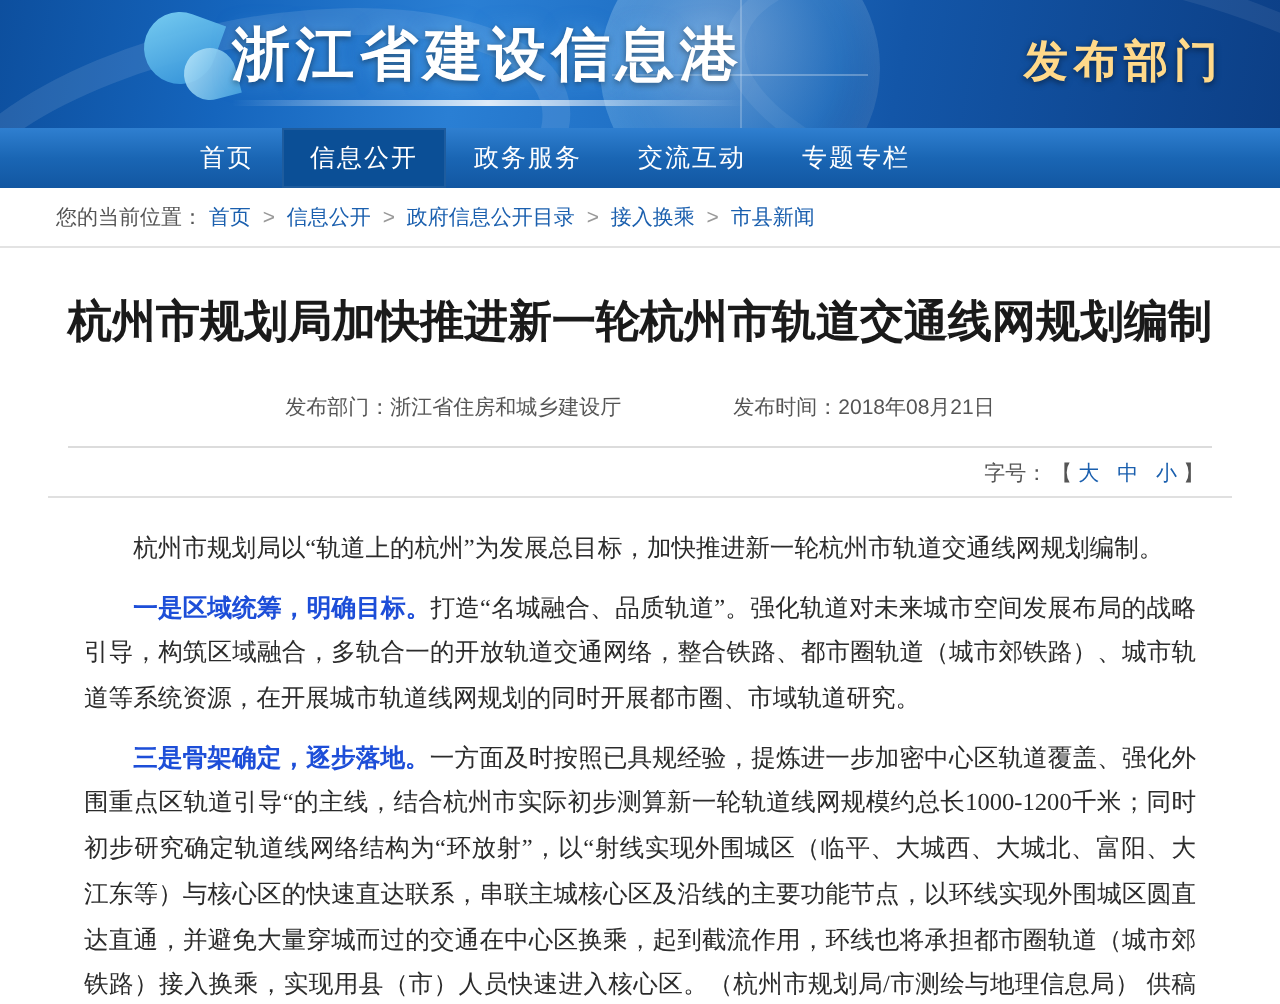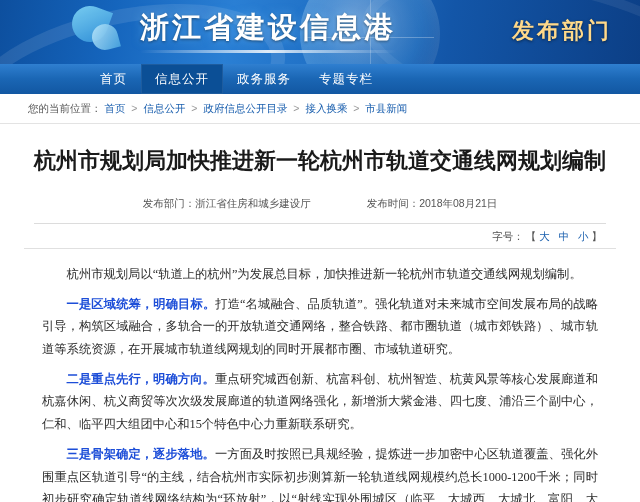--- a/index.html
+++ b/index.html
@@ -79,21 +79,21 @@
     position: absolute;
     left: 92px; top: 24px;
     width: 26px; height: 26px;
     background: linear-gradient(135deg,#bde8fb,#4aa6e0);
     border-radius: 50% 50% 0 50%;
     transform: rotate(-15deg);
     opacity: 0.9;
   }
   .banner-title {
     position: absolute;
-    left: 140px;
+    left: 116px;
     top: 8px;
     font-size: 29px;
     font-weight: bold;
     color: #ffffff;
     letter-spacing: 3px;
     text-shadow: 0 1px 3px rgba(0,0,0,0.45), 0 0 10px rgba(120,200,255,0.5);
     white-space: nowrap;
   }
   .banner-title .under {
     display: block;
@@ -230,20 +230,21 @@
     <span>浙江省建设信息港</span>
     <span class="under"></span>
   </div>
   <div class="banner-slogan">发布部门</div>
 </div>
 
 <div class="nav">
   <div class="nav-item">首页</div>
   <div class="nav-item active">信息公开</div>
   <div class="nav-item">政务服务</div>
+  <div class="nav-item">交流互动</div>
   <div class="nav-item">专题专栏</div>
 </div>
 
 <div class="crumb">
   <span>您的当前位置：</span>
   <a>首页</a>
   <span class="sep">&gt;</span>
   <a>信息公开</a>
   <span class="sep">&gt;</span>
   <a>政府信息公开目录</a>
@@ -275,17 +276,16 @@
     <span>&nbsp;</span>
     <span class="fs">中</span>
     <span>&nbsp;</span>
     <span class="fs">小</span>
     <span>】</span>
   </div>
 
   <div class="body-wrap">
     <p>杭州市规划局以“轨道上的杭州”为发展总目标，加快推进新一轮杭州市轨道交通线网规划编制。</p>
     <p><b>一是区域统筹，明确目标。</b>打造“名城融合、品质轨道”。强化轨道对未来城市空间发展布局的战略引导，构筑区域融合，多轨合一的开放轨道交通网络，整合铁路、都市圈轨道（城市郊铁路）、城市轨道等系统资源，在开展城市轨道线网规划的同时开展都市圈、市域轨道研究。</p>
-    <p><b>二是重点先行，明确方向。</b>重点研究城西创新、杭富科创、杭州智造、杭黄风景等核心发展廊道和杭嘉休闲、杭义商贸等次次级发展廊道的轨道网络强化，新增浙大紫金港、四七度、浦沿三个副中心，仁和、临平四大组团中心和15个特色中心力重新联系研究。</p>
     <p class="last"><b>三是骨架确定，逐步落地。</b>一方面及时按照已具规经验，提炼进一步加密中心区轨道覆盖、强化外围重点区轨道引导“的主线，结合杭州市实际初步测算新一轮轨道线网规模约总长1000-1200千米；同时初步研究确定轨道线网络结构为“环放射”，以“射线实现外围城区（临平、大城西、大城北、富阳、大江东等）与核心区的快速直达联系，串联主城核心区及沿线的主要功能节点，以环线实现外围城区圆直达直通，并避免大量穿城而过的交通在中心区换乘，起到截流作用，环线也将承担都市圈轨道（城市郊铁路）接入换乘，实现用县（市）人员快速进入核心区。（杭州市规划局/市测绘与地理信息局）  供稿  编辑  张婷婷）</p>
   </div>
 
 </div>
 
 </body></html>

